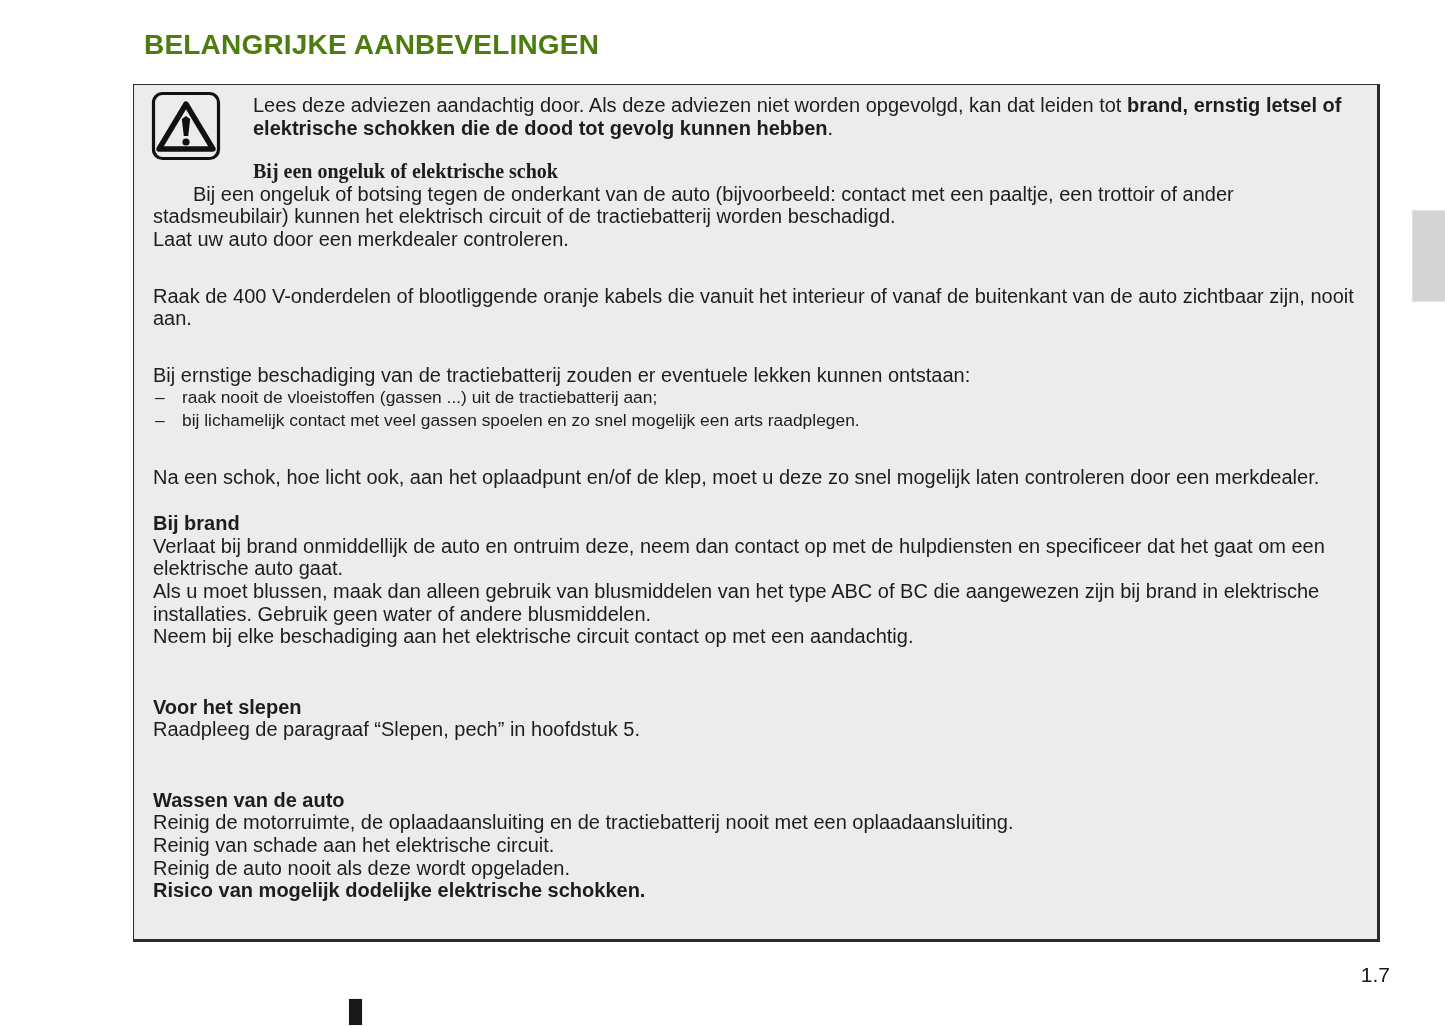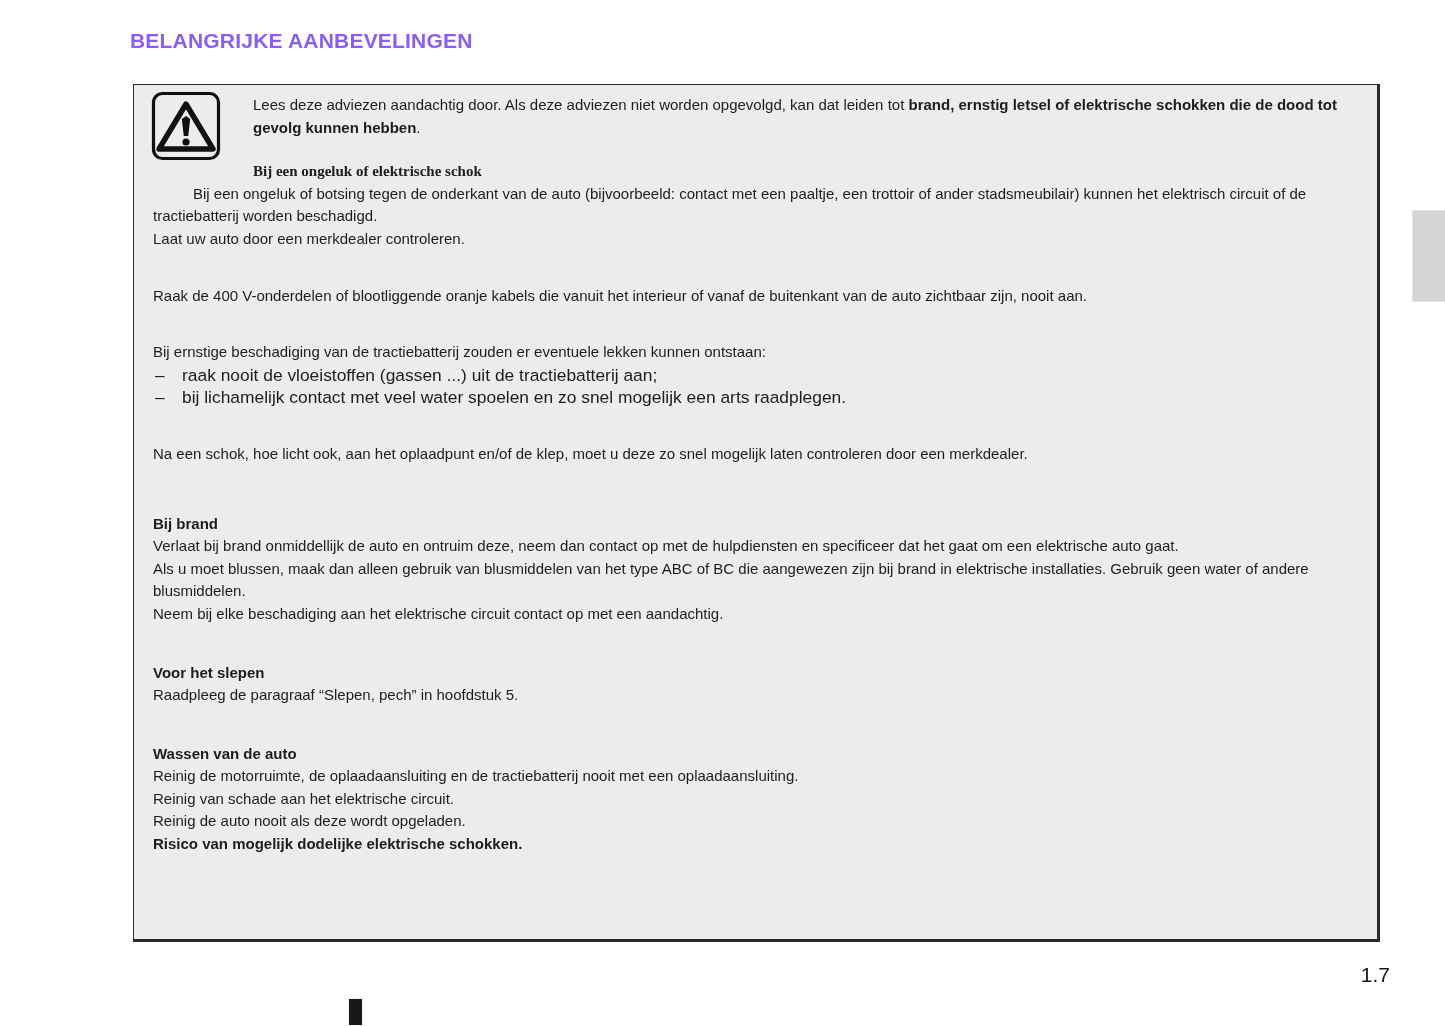--- a/index.html
+++ b/index.html
@@ -12,26 +12,26 @@
     background: #ffffff;
     font-family: "Liberation Sans", sans-serif;
     color: #1a1a1a;
     position: relative;
     overflow: hidden;
   }
 
   
   #page-title {
     position: absolute;
-    left: 130px;
+    left: 144px;
     top: 29px;
-    font-size: 21px;
+    font-size: 28px;
     font-weight: bold;
     letter-spacing: 0.2px;
-    color: #8b5cf6;
+    color: #4d7c0f;
     white-space: nowrap;
   }
 
   
   #chapter-tab {
     position: absolute;
     right: 0;
     top: 210px;
     width: 32px;
     height: 90px;
@@ -68,33 +68,33 @@
   .box-inner {
     position: absolute;
     left: 0;
     top: 0;
     right: 0;
     bottom: 0;
     padding: 9px 14px 0 19px;
     box-sizing: border-box;
   }
   .para {
-    font-size: 15px;
+    font-size: 20px;
     line-height: 22.6px;
     color: #1d1d1d;
     margin: 0;
   }
   
   .indent-icon {
     margin-left: 100px;
   }
   .gap-s { margin-top: 34px; }
   .gap-m { margin-top: 21px; font-family: Liberation Serif, serif; }
-  .gap-l { margin-top: 47px; }
-  .gap-xl { margin-top: 36px; }
+  .gap-l { margin-top: 24px; }
+  .gap-xl { margin-top: 48px; }
 
   b, .bold { font-weight: bold; }
 
   .first-line-indent { text-indent: 40px; }
 
   .dash-list {
     margin: 0;
     padding: 0;
     list-style: none;
   }
@@ -154,21 +154,21 @@
     <p class="para indent-icon gap-m bold">Bij een ongeluk of elektrische schok</p>
 
     <p class="para first-line-indent">Bij een ongeluk of botsing tegen de onderkant van de auto (bijvoorbeeld: contact met een paaltje, een trottoir of ander stadsmeubilair) kunnen het elektrisch circuit of de tractiebatterij worden beschadigd.</p>
     <p class="para">Laat uw auto door een merkdealer controleren.</p>
 
     <p class="para gap-s">Raak de 400 V-onderdelen of blootliggende oranje kabels die vanuit het interieur of vanaf de buitenkant van de auto zichtbaar zijn, nooit aan.</p>
 
     <p class="para gap-s">Bij ernstige beschadiging van de tractiebatterij zouden er eventuele lekken kunnen ontstaan:</p>
     <ul class="dash-list">
       <li><span class="dash">–</span><span>raak nooit de vloeistoffen (gassen ...) uit de tractiebatterij aan;</span></li>
-      <li><span class="dash">–</span><span>bij lichamelijk contact met veel water spoelen en zo snel mogelijk een arts raadplegen.</span></li>
+      <li><span class="dash">–</span><span>bij lichamelijk contact met veel gassen spoelen en zo snel mogelijk een arts raadplegen.</span></li>
     </ul>
 
     <p class="para gap-s">Na een schok, hoe licht ook, aan het oplaadpunt en/of de klep, moet u deze zo snel mogelijk laten controleren door een merkdealer.</p>
 
     <p class="para gap-l bold">Bij brand</p>
     <p class="para">Verlaat bij brand onmiddellijk de auto en ontruim deze, neem dan contact op met de hulpdiensten en specificeer dat het gaat om een elektrische auto gaat.</p>
     <p class="para">Als u moet blussen, maak dan alleen gebruik van blusmiddelen van het type ABC of BC die aangewezen zijn bij brand in elektrische installaties. Gebruik geen water of andere blusmiddelen.</p>
     <p class="para">Neem bij elke beschadiging aan het elektrische circuit contact op met een aandachtig.</p>
 
     <p class="para gap-xl bold">Voor het slepen</p>

